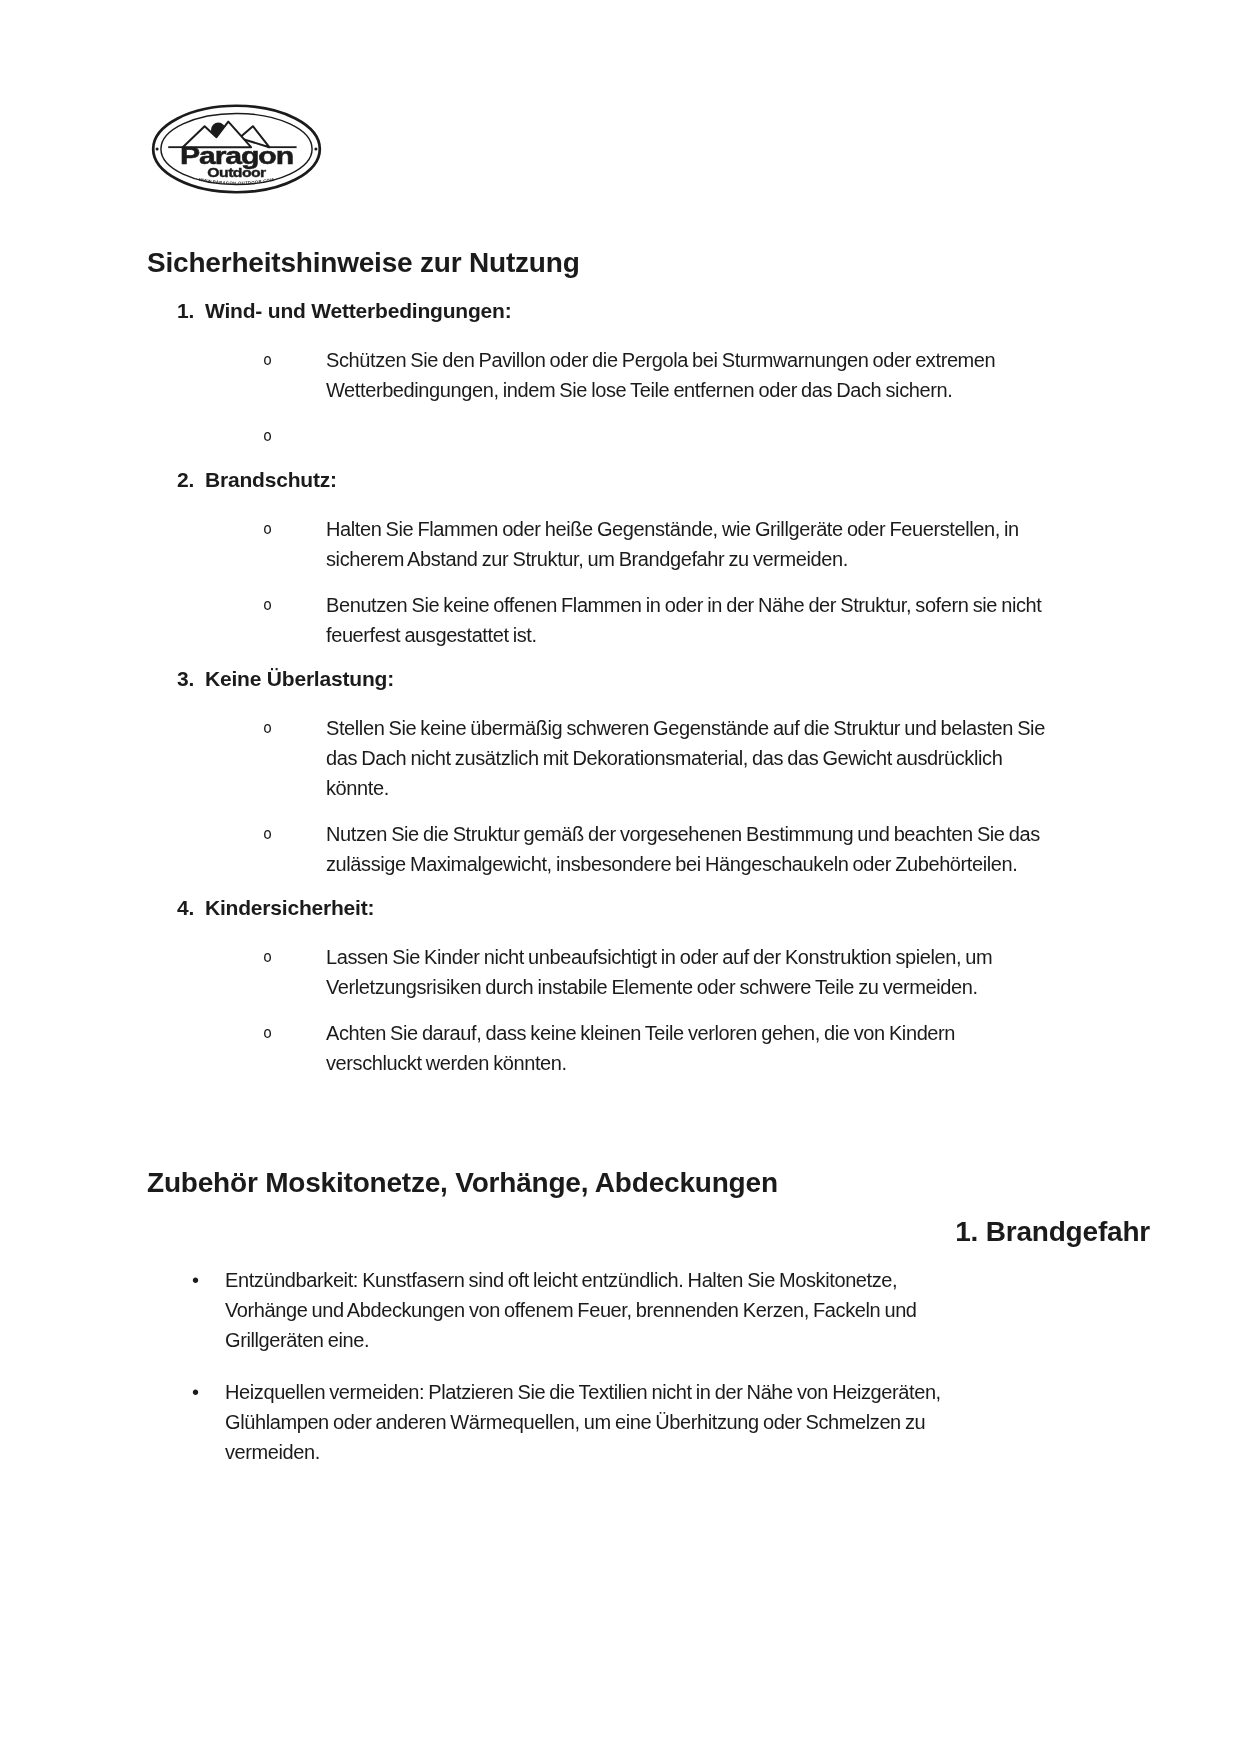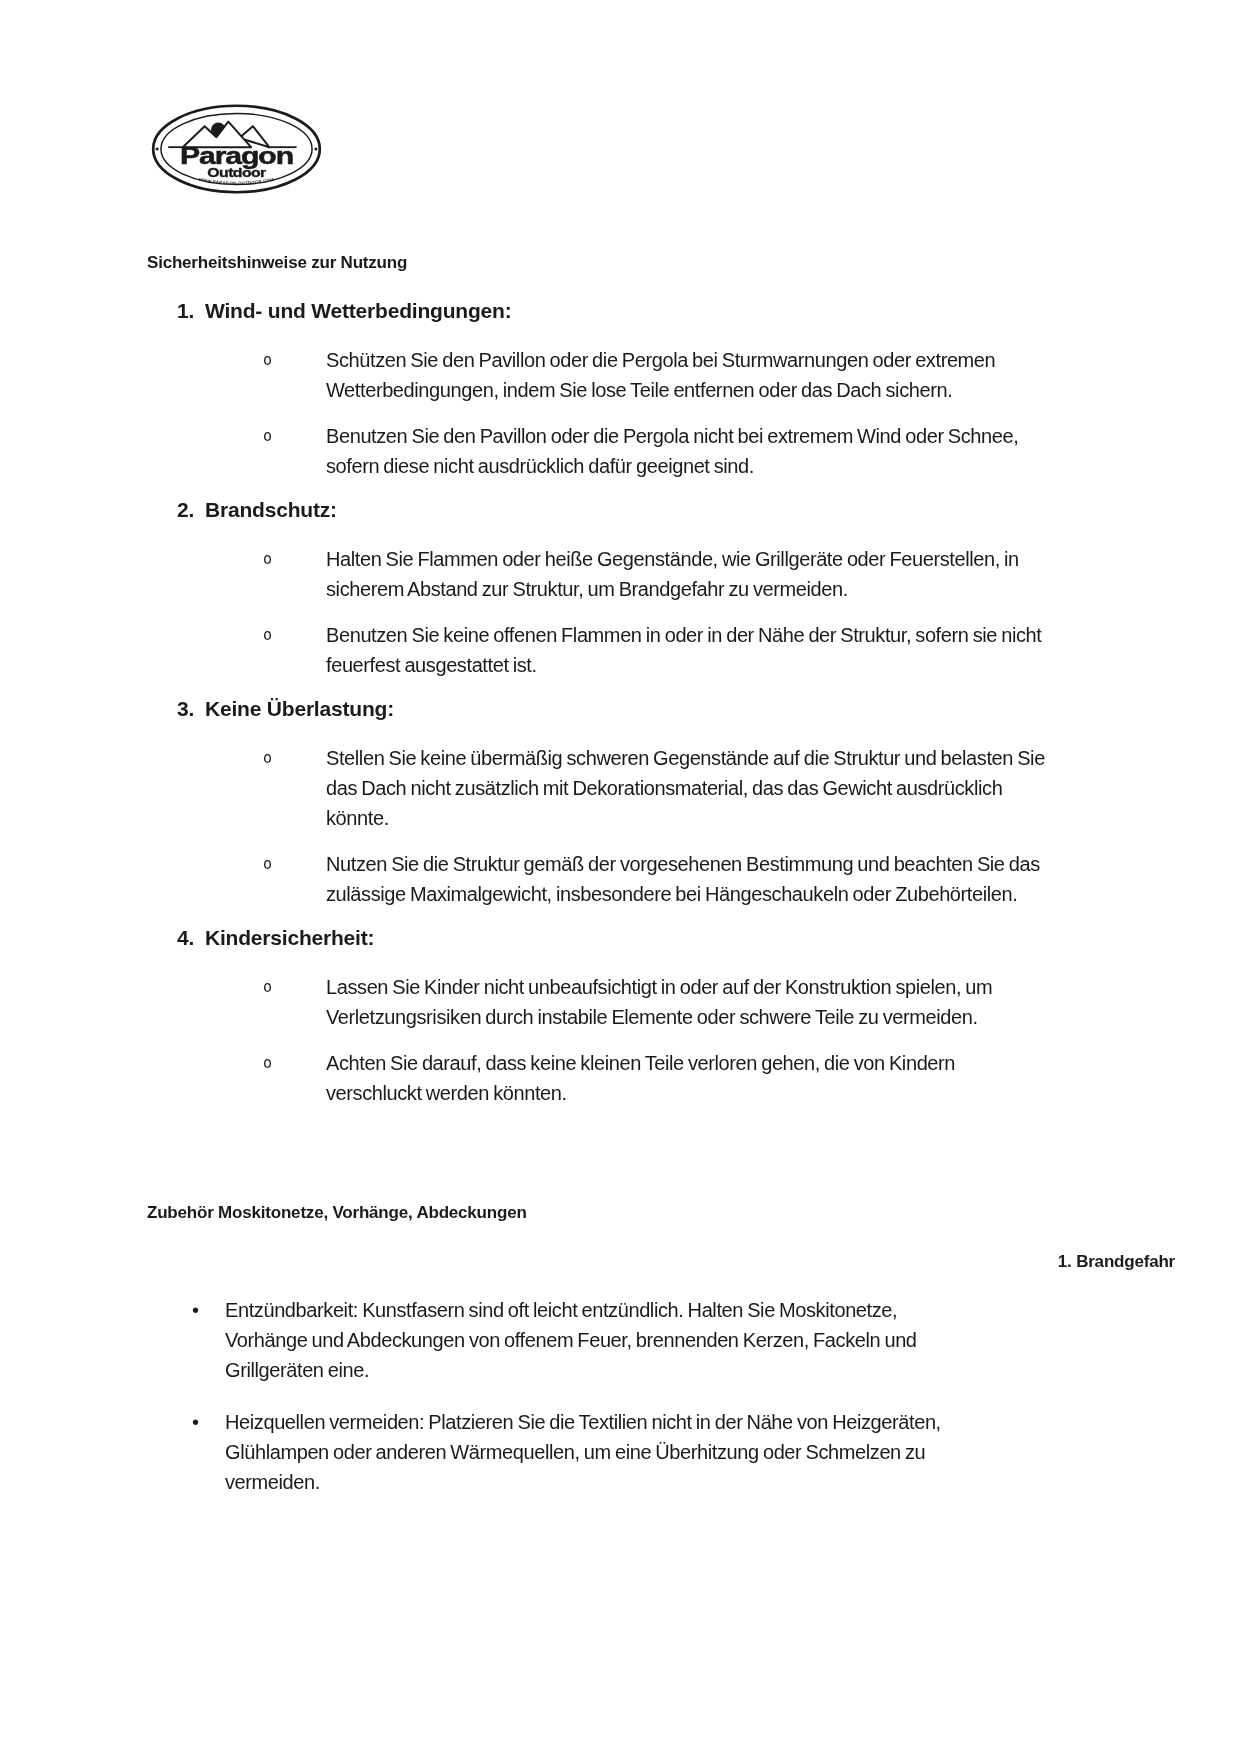--- a/index.html
+++ b/index.html
@@ -4,37 +4,37 @@
 <style>
   * { margin:0; padding:0; box-sizing:border-box; }
   html,body { background:#ffffff; }
   .page {
     position:relative;
     width:1240px;
     height:1754px;
     background:#ffffff;
     color:#1b1b1b;
     font-family:"Liberation Sans", sans-serif;
-    padding:0 65px 0 147px;
+    padding:0 90px 0 147px;
     overflow:hidden;
   }
 
   
   .logo {
     position:absolute;
     left:150px;
     top:103px;
     width:173px;
     height:92px;
   }
   .logo svg { width:100%; height:100%; display:block; }
 
   
   .sec-title {
-    font-size:17px;
+    font-size:28px;
     font-weight:700;
     line-height:26px;
     letter-spacing:-0.2px;
   }
   .title-1 { margin-top:250px; margin-bottom:22px; }
   .title-2 { margin-top:92px; }
   .subtitle-2 { margin-top:23px;text-align:right; }
 
   
   .num-item {
@@ -123,21 +123,20 @@
   <div class="num-item">
     <span class="num">1.</span>
     <span class="num-label">Wind- und Wetterbedingungen:</span>
   </div>
   <div class="sub-bullet">
     <span class="o-marker">o</span>
     <p class="sub-text">Schützen Sie den Pavillon oder die Pergola bei Sturmwarnungen oder extremen Wetterbedingungen, indem Sie lose Teile entfernen oder das Dach sichern.</p>
   </div>
   <div class="sub-bullet">
     <span class="o-marker">o</span>
-    <p class="sub-text">Benutzen Sie den Pavillon oder die Pergola nicht bei extremem Wind oder Schnee, sofern diese nicht ausdrücklich dafür geeignet sind.</p>
   </div>
 
   <div class="num-item">
     <span class="num">2.</span>
     <span class="num-label">Brandschutz:</span>
   </div>
   <div class="sub-bullet">
     <span class="o-marker">o</span>
     <p class="sub-text">Halten Sie Flammen oder heiße Gegenstände, wie Grillgeräte oder Feuerstellen, in sicherem Abstand zur Struktur, um Brandgefahr zu vermeiden.</p>
   </div>

